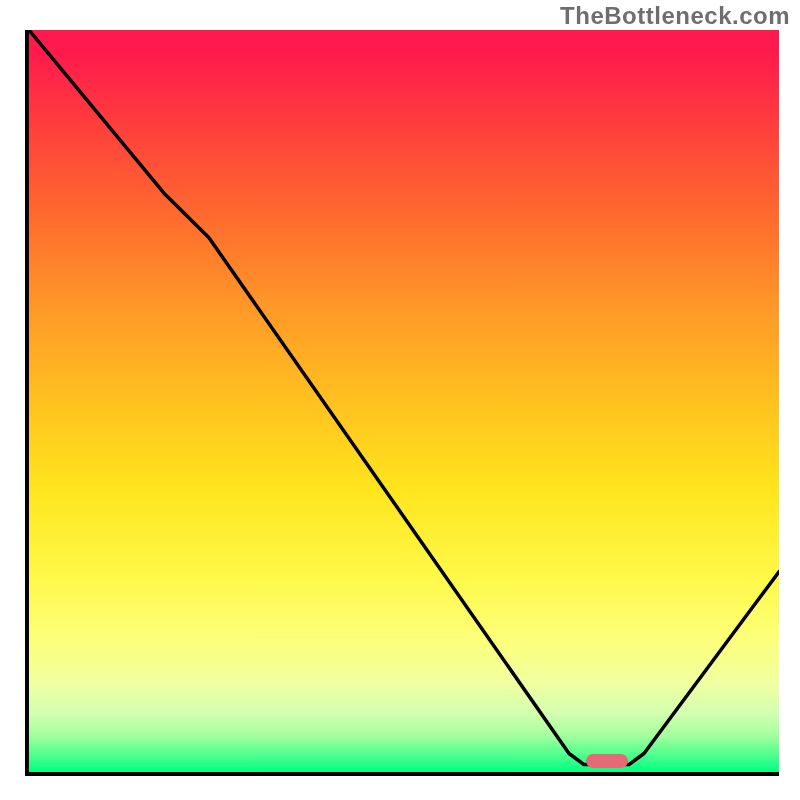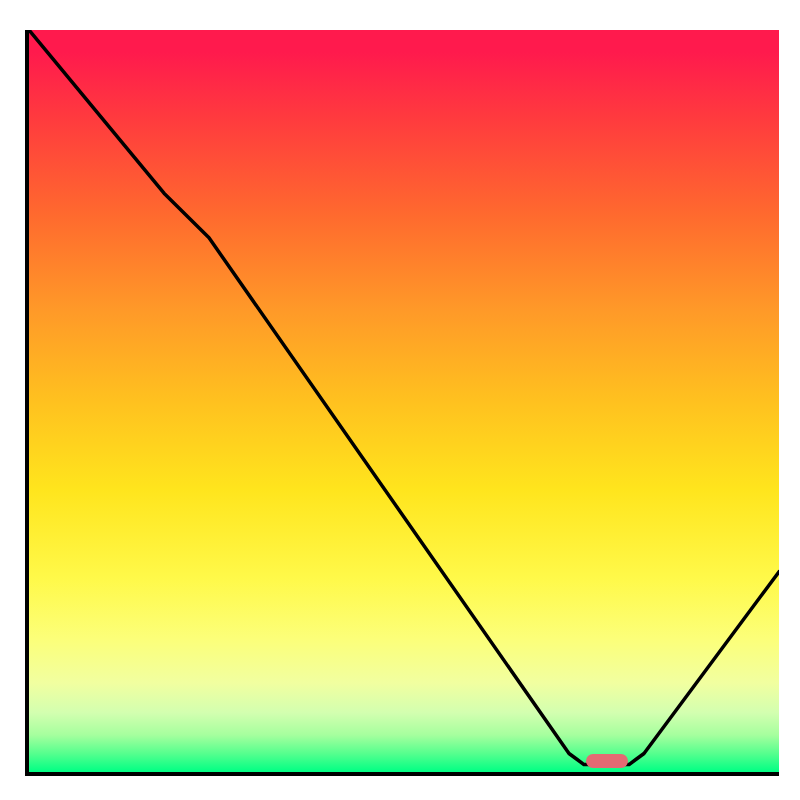--- a/index.html
+++ b/index.html
@@ -75,20 +75,21 @@
     background: #e46a73;
     border-radius: 7px;
     z-index: 3;
   }
 </style>
 </head>
 <body>
 
 <div class="container">
 
+  <div class="watermark">TheBottleneck.com</div>
 
   <div class="plot-area">
     <div class="gradient-bg"></div>
 
     <svg class="curve" viewBox="0 0 750 742" preserveAspectRatio="none">
       <path id="curve-path" fill="none" stroke="#000" stroke-width="3.5" stroke-linecap="round" stroke-linejoin="round" d="M 0 0 Q 67.5 81.6 135.0 163.2 Q 157.5 185.5 180.0 207.8 Q 360.0 465.6 540.0 723.5 Q 547.5 729.0 555.0 734.6 Q 577.5 734.6 600.0 734.6 Q 607.5 729.0 615.0 723.5 Q 682.5 632.6 750.0 541.7"></path>
     </svg>
 
     <div id="marker" class="marker" style="left: 556.5px; top: 723.87px;"></div>
   </div>

